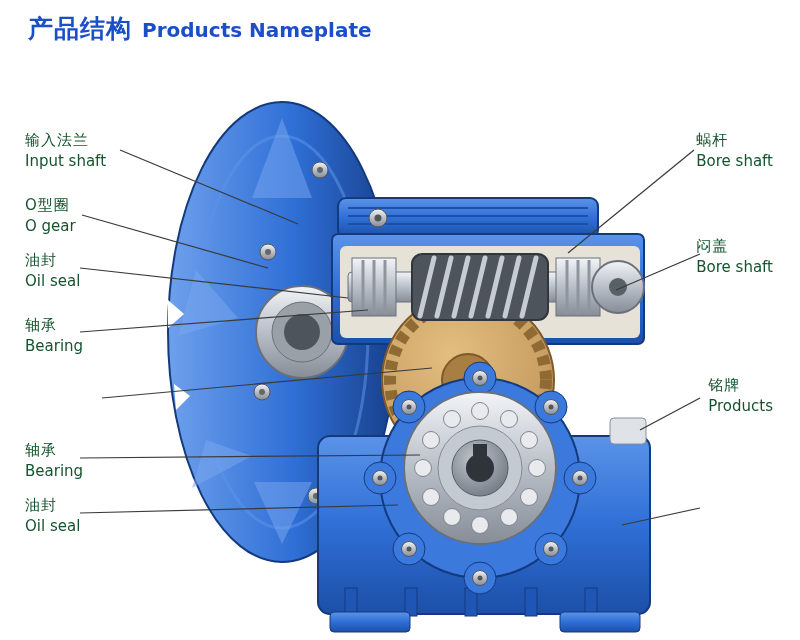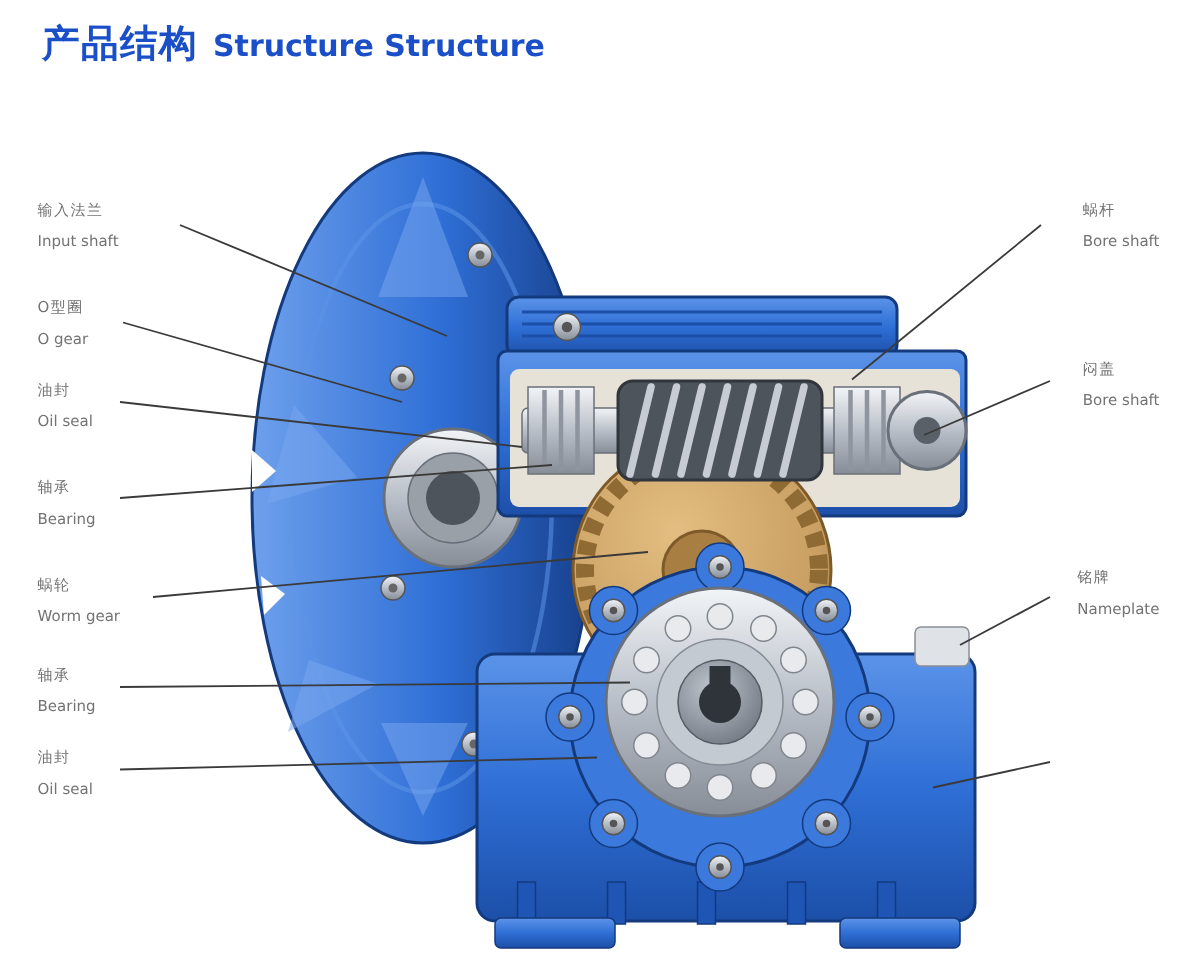--- a/index.html
+++ b/index.html
@@ -3,21 +3,21 @@
 <meta charset="utf-8">
 <style>
   html,body{margin:0;padding:0;background:#ffffff;}
   .page{
     position:relative;width:800px;height:640px;overflow:hidden;background:#ffffff;
     font-family:"DejaVu Sans","Liberation Sans",sans-serif;
   }
   .title{position:absolute;left:28px;top:12px;white-space:nowrap;}
   .title-zh{font-size:25px;font-weight:700;color:#1a4fc8;letter-spacing:1px;}
   .title-en{font-size:20px;font-weight:700;color:#1a4fc8;margin-left:10px;}
-  .label{position:absolute;font-size:10px;line-height:21px;color:#737373;white-space:nowrap;}
+  .label{position:absolute;font-size:15px;line-height:21px;color:#14532d;white-space:nowrap;}
   .label .zh{letter-spacing:1px;}
   .label.left{left:25px;text-align:left;}
   .label.right{right:27px;}
   svg.scene{position:absolute;left:0;top:0;width:800px;height:640px;}
 </style>
 </head>
 <body>
 
 <div class="page">
 
@@ -196,58 +196,54 @@
       <line x1="80" y1="458" x2="420" y2="455"></line>
       <line x1="80" y1="513" x2="398" y2="505"></line>
       <line x1="694" y1="150" x2="568" y2="253"></line>
       <line x1="700" y1="254" x2="616" y2="290"></line>
       <line x1="700" y1="398" x2="640" y2="430"></line>
       <line x1="700" y1="508" x2="622" y2="525"></line>
     </g>
   </svg>
 
   <div class="title">
-    <span class="title-zh">产品结构</span><span class="title-en">Structure Structure</span>
+    <span class="title-zh">产品结构</span><span class="title-en">Products Nameplate</span>
   </div>
 
   <div class="label left" style="top:130px">
     <div class="zh">输入法兰</div>
     <div class="en">Input shaft</div>
   </div>
   <div class="label left" style="top:195px">
     <div class="zh">O型圈</div>
     <div class="en">O gear</div>
   </div>
   <div class="label left" style="top:250px">
     <div class="zh">油封</div>
     <div class="en">Oil seal</div>
   </div>
   <div class="label left" style="top:315px">
     <div class="zh">轴承</div>
     <div class="en">Bearing</div>
   </div>
-  <div class="label left" style="top:380px">
-    <div class="zh">蜗轮</div>
-    <div class="en">Worm gear</div>
-  </div>
   <div class="label left" style="top:440px">
     <div class="zh">轴承</div>
     <div class="en">Bearing</div>
   </div>
   <div class="label left" style="top:495px">
     <div class="zh">油封</div>
     <div class="en">Oil seal</div>
   </div>
 
   <div class="label right" style="top:130px">
     <div class="zh">蜗杆</div>
     <div class="en">Bore shaft</div>
   </div>
   <div class="label right" style="top:236px">
     <div class="zh">闷盖</div>
     <div class="en">Bore shaft</div>
   </div>
   <div class="label right" style="top:375px">
     <div class="zh">铭牌</div>
-    <div class="en">Nameplate</div>
+    <div class="en">Products</div>
   </div>
 
 </div>
 
 </body></html>

